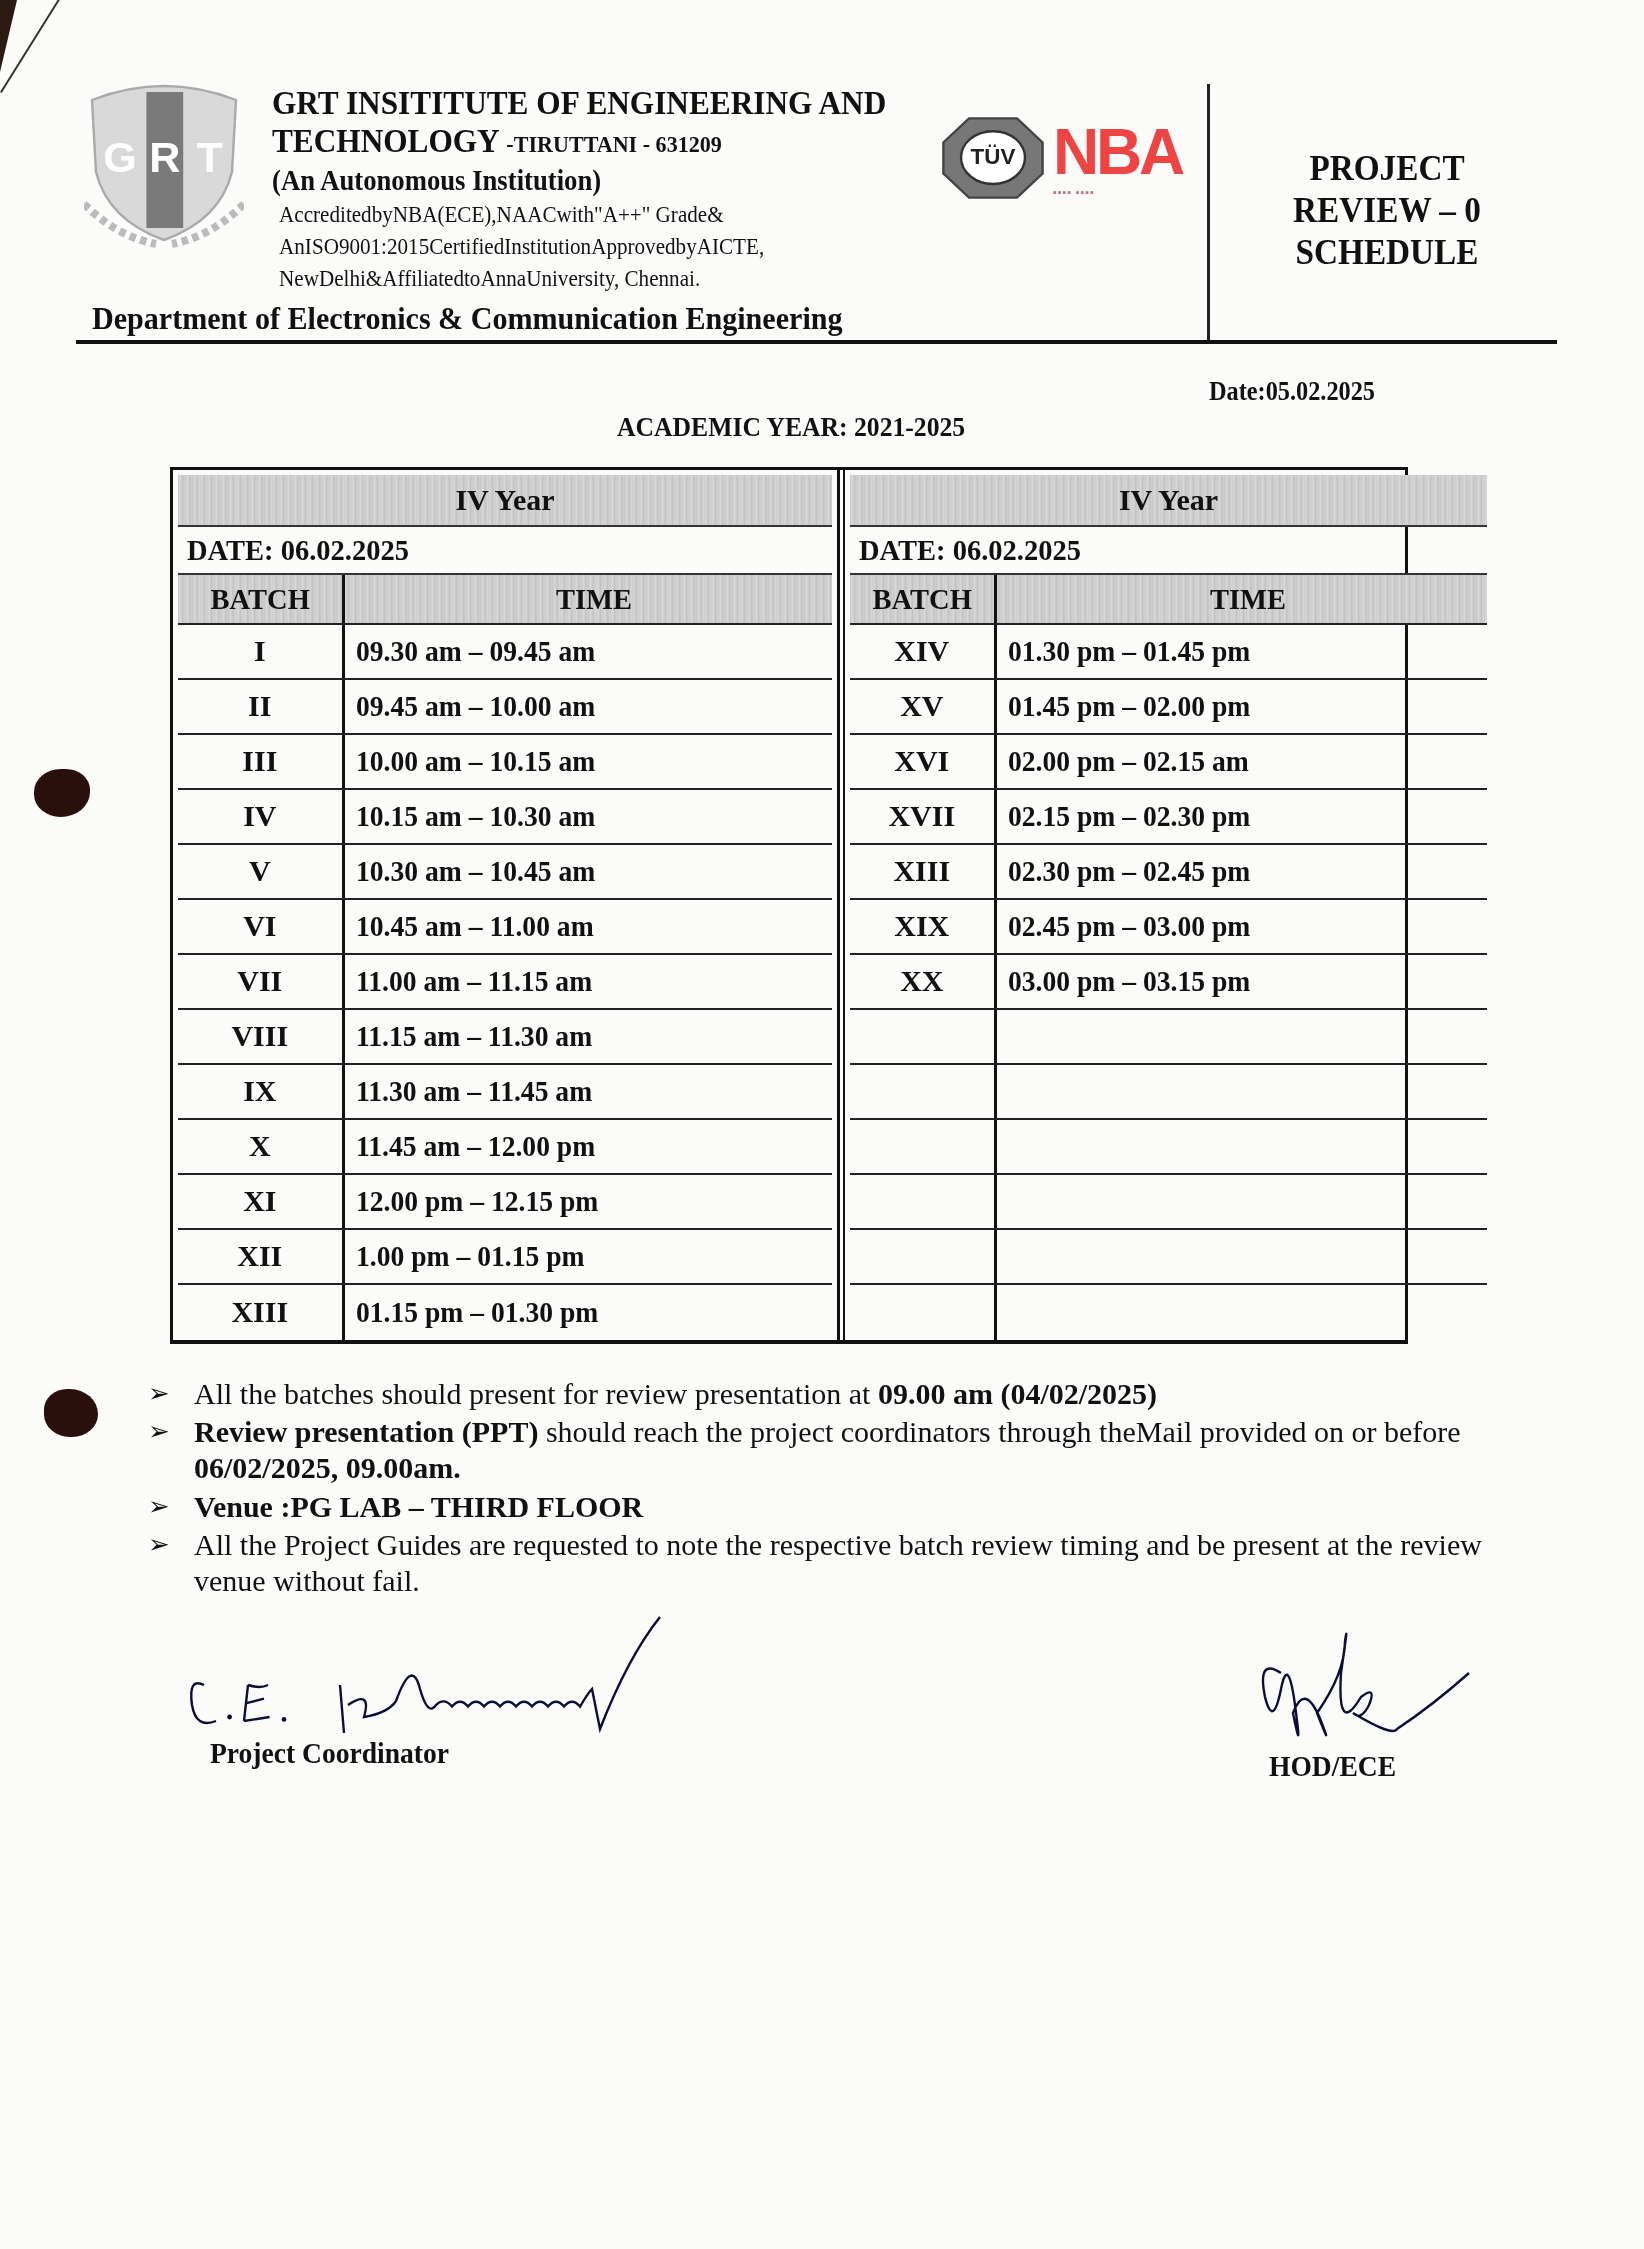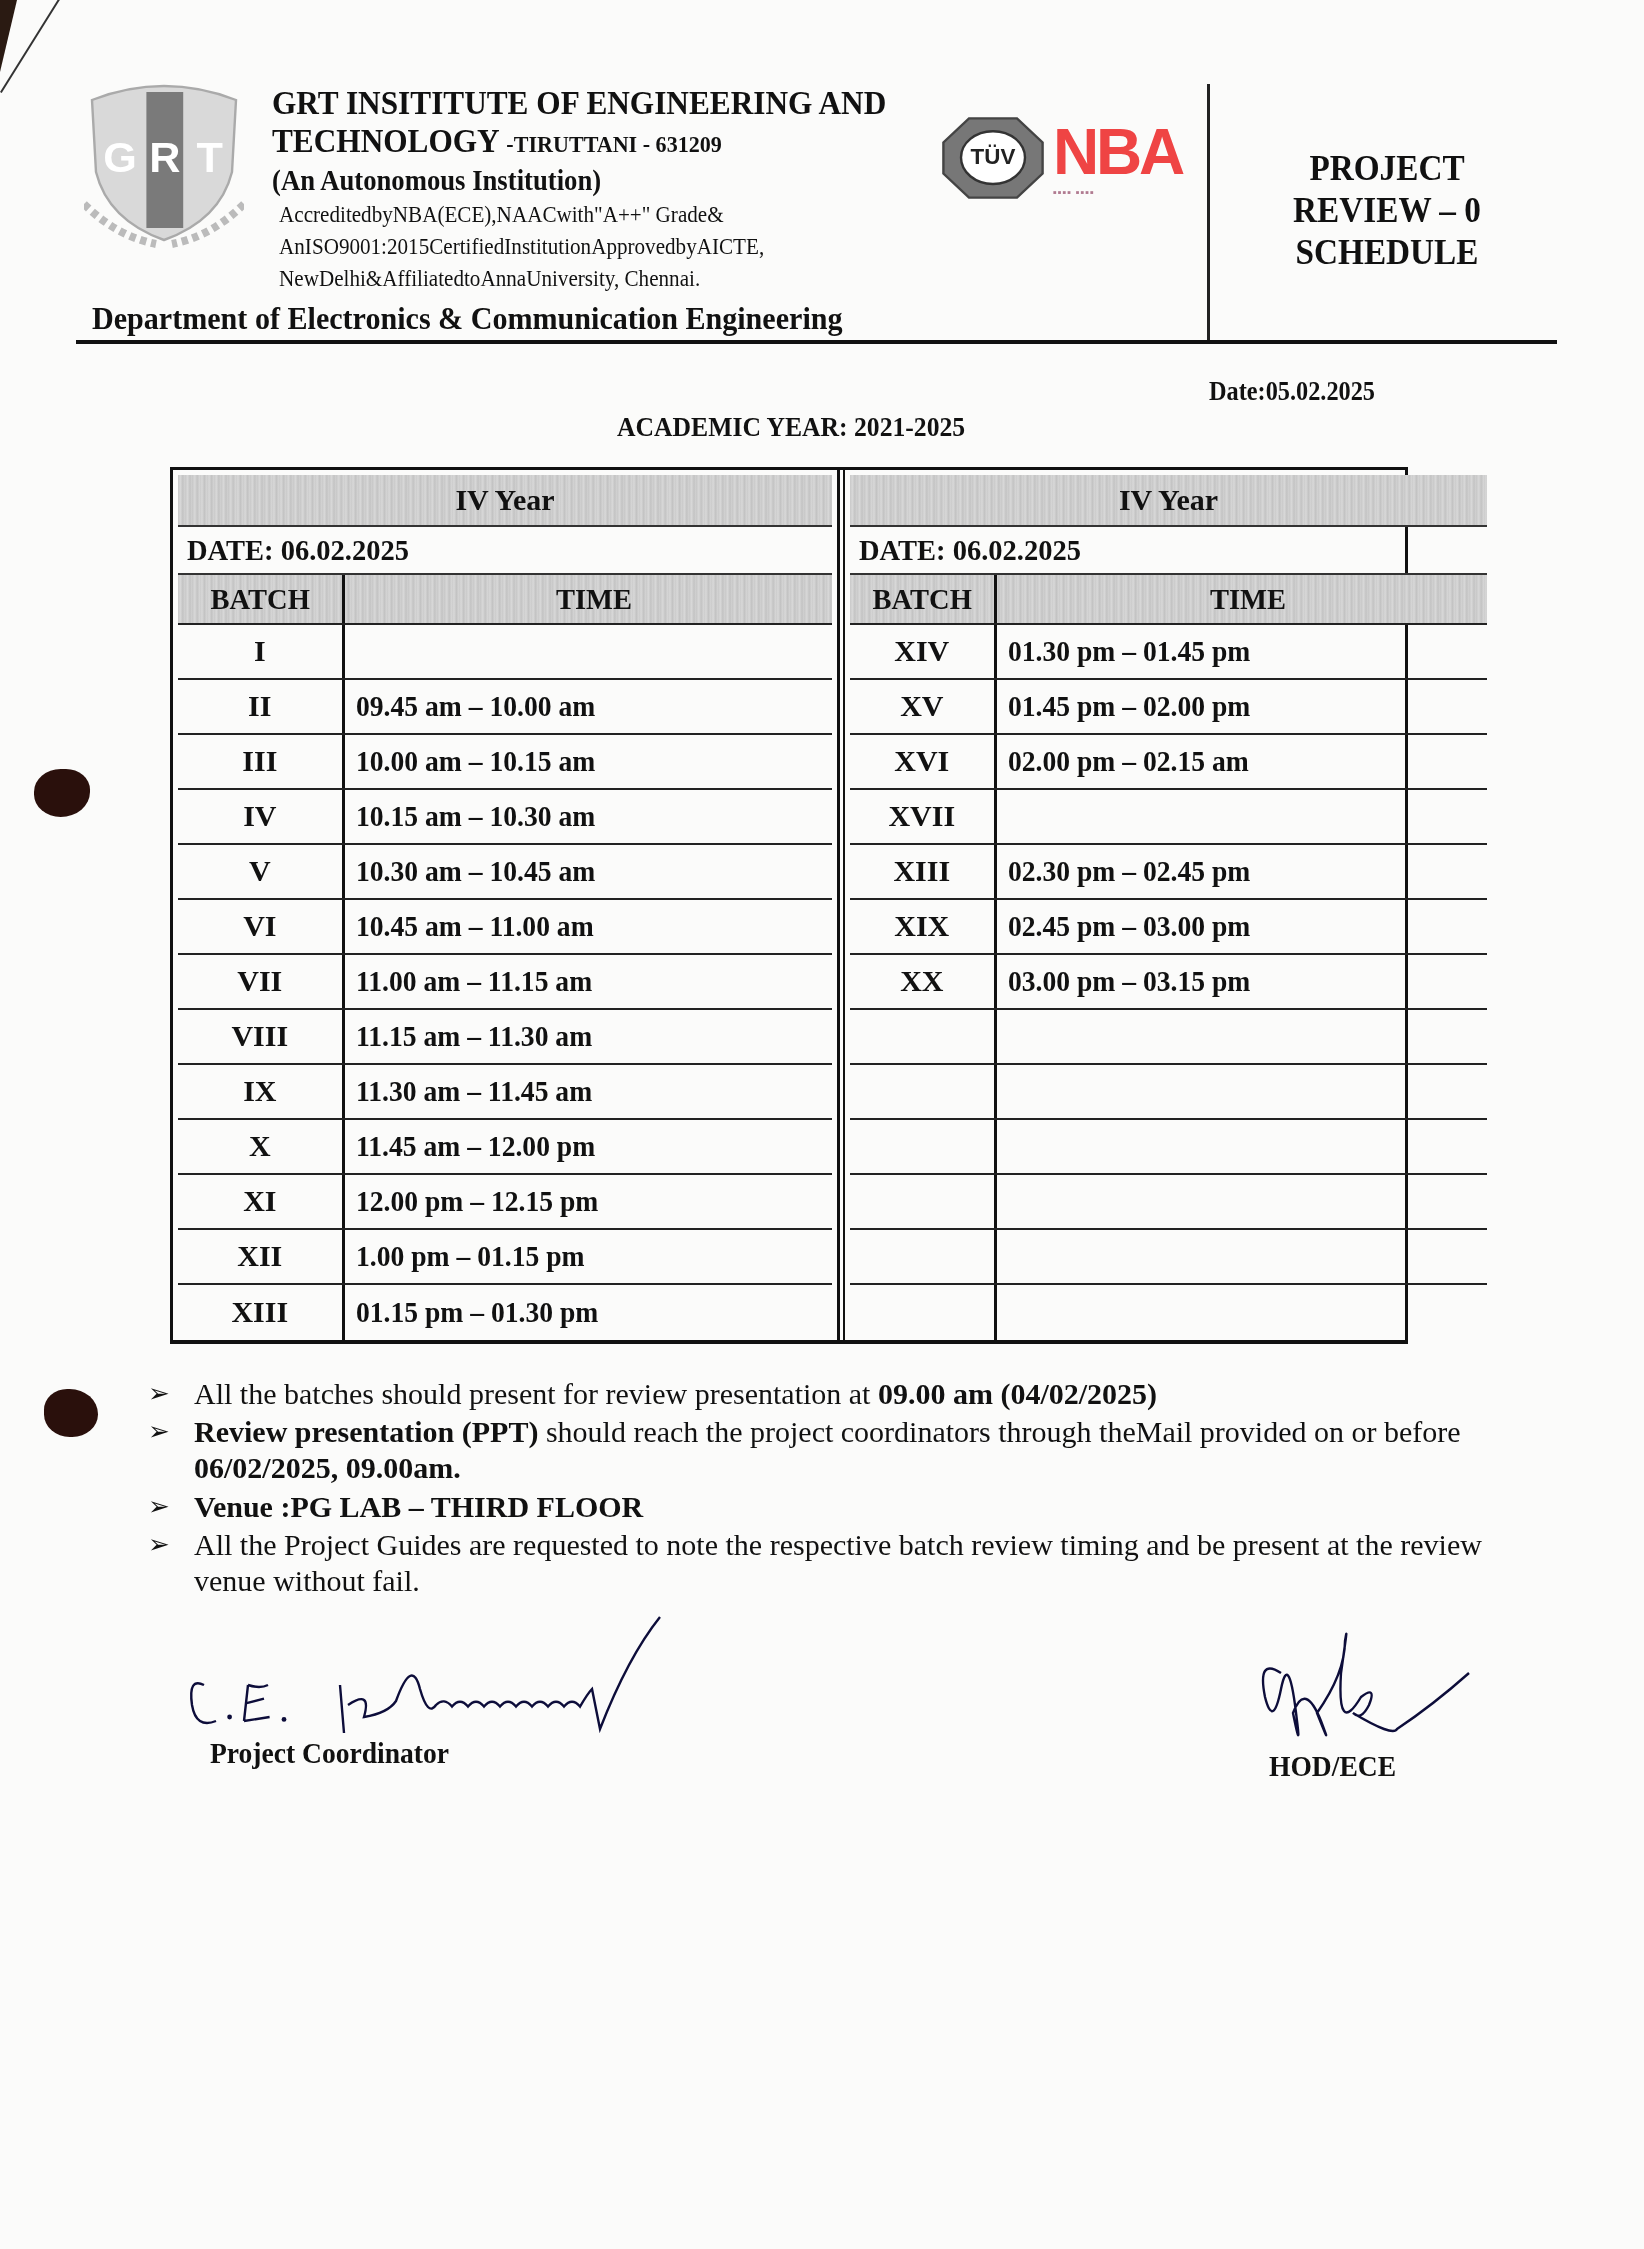--- a/index.html
+++ b/index.html
@@ -140,20 +140,23 @@
             <span>BATCH</span>
           </div>
           <div class="c-time">
             <span>TIME</span>
           </div>
         </div>
         <div class="row">
           <div class="c-batch">
             <span>I</span>
           </div>
+          <div class="c-time">
+            <span>09.30 am – 09.45 am</span>
+          </div>
         </div>
         <div class="row">
           <div class="c-batch">
             <span>II</span>
           </div>
           <div class="c-time">
             <span>09.45 am – 10.00 am</span>
           </div>
         </div>
         <div class="row">
@@ -280,20 +283,23 @@
           <div class="c-batch">
             <span>XVI</span>
           </div>
           <div class="c-time">
             <span>02.00 pm – 02.15 am</span>
           </div>
         </div>
         <div class="row">
           <div class="c-batch">
             <span>XVII</span>
+          </div>
+          <div class="c-time">
+            <span>02.15 pm – 02.30 pm</span>
           </div>
         </div>
         <div class="row">
           <div class="c-batch">
             <span>XIII</span>
           </div>
           <div class="c-time">
             <span>02.30 pm – 02.45 pm</span>
           </div>
         </div>

